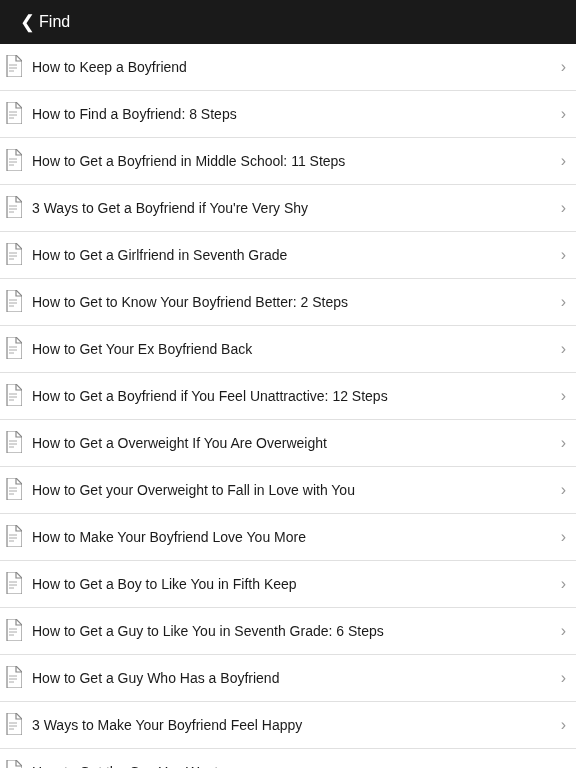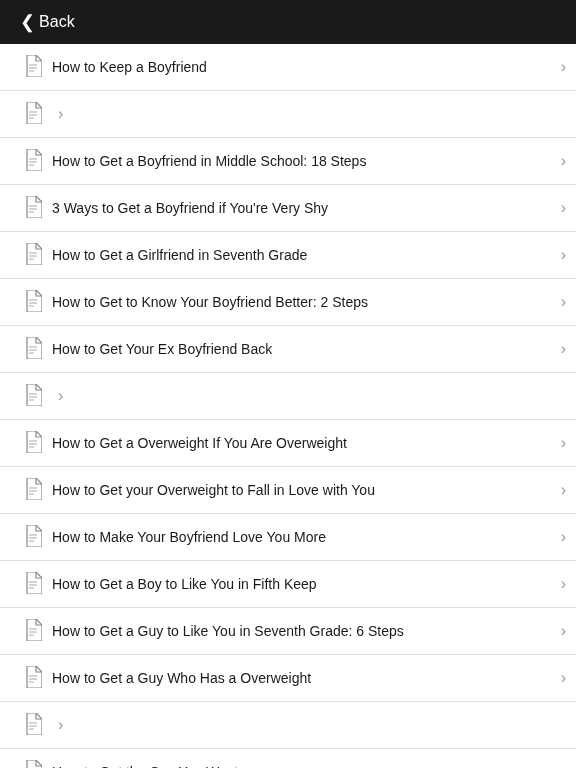--- a/index.html
+++ b/index.html
@@ -40,21 +40,21 @@
     .back-label {
       color: #fff;
       font-size: 16px;
     }
     .list-container {
       width: 100%;
     }
     .list-item {
       display: flex;
       align-items: center;
-      padding: 11px 10px 11px 24px;
+      padding: 11px 10px 11px 4px;
       border-bottom: 1px solid #e0e0e0;
       background: #fff;
       cursor: pointer;
       min-height: 44px;
     }
     .doc-icon {
       width: 20px;
       height: 24px;
       margin-right: 8px;
       flex-shrink: 0;
@@ -76,21 +76,21 @@
       margin-left: 6px;
       flex-shrink: 0;
     }
   </style>
 </head>
 <body>
 
 <div class="nav-bar">
   <button class="back-button">
     <span class="back-chevron">❮</span>
-    <span class="back-label">Back</span>
+    <span class="back-label">Find</span>
   </button>
 </div>
 
 <div class="list-container">
 <div class="list-item">
       <div class="doc-icon"><svg viewBox="0 0 18 22" fill="none" xmlns="http://www.w3.org/2000/svg">
     <path d="M3 0h9l6 6v16H3V0z" fill="none" stroke="#888" stroke-width="1.2"></path>
     <path d="M12 0v6h6" fill="none" stroke="#888" stroke-width="1.2"></path>
     <line x1="5" y1="10" x2="13" y2="10" stroke="#aaa" stroke-width="1"></line>
     <line x1="5" y1="13" x2="13" y2="13" stroke="#aaa" stroke-width="1"></line>
@@ -100,31 +100,32 @@
       <span class="chevron-right">›</span>
     </div>
     <div class="list-item">
       <div class="doc-icon"><svg viewBox="0 0 18 22" fill="none" xmlns="http://www.w3.org/2000/svg">
     <path d="M3 0h9l6 6v16H3V0z" fill="none" stroke="#888" stroke-width="1.2"></path>
     <path d="M12 0v6h6" fill="none" stroke="#888" stroke-width="1.2"></path>
     <line x1="5" y1="10" x2="13" y2="10" stroke="#aaa" stroke-width="1"></line>
     <line x1="5" y1="13" x2="13" y2="13" stroke="#aaa" stroke-width="1"></line>
     <line x1="5" y1="16" x2="10" y2="16" stroke="#aaa" stroke-width="1"></line>
   </svg></div>
-      <span class="chevron-right">›</span>
-    </div>
-    <div class="list-item">
-      <div class="doc-icon"><svg viewBox="0 0 18 22" fill="none" xmlns="http://www.w3.org/2000/svg">
-    <path d="M3 0h9l6 6v16H3V0z" fill="none" stroke="#888" stroke-width="1.2"></path>
-    <path d="M12 0v6h6" fill="none" stroke="#888" stroke-width="1.2"></path>
-    <line x1="5" y1="10" x2="13" y2="10" stroke="#aaa" stroke-width="1"></line>
-    <line x1="5" y1="13" x2="13" y2="13" stroke="#aaa" stroke-width="1"></line>
-    <line x1="5" y1="16" x2="10" y2="16" stroke="#aaa" stroke-width="1"></line>
-  </svg></div>
-      <span class="item-text">How to Get a Boyfriend in Middle School: 18 Steps</span>
+      <span class="item-text">How to Find a Boyfriend: 8 Steps</span>
+      <span class="chevron-right">›</span>
+    </div>
+    <div class="list-item">
+      <div class="doc-icon"><svg viewBox="0 0 18 22" fill="none" xmlns="http://www.w3.org/2000/svg">
+    <path d="M3 0h9l6 6v16H3V0z" fill="none" stroke="#888" stroke-width="1.2"></path>
+    <path d="M12 0v6h6" fill="none" stroke="#888" stroke-width="1.2"></path>
+    <line x1="5" y1="10" x2="13" y2="10" stroke="#aaa" stroke-width="1"></line>
+    <line x1="5" y1="13" x2="13" y2="13" stroke="#aaa" stroke-width="1"></line>
+    <line x1="5" y1="16" x2="10" y2="16" stroke="#aaa" stroke-width="1"></line>
+  </svg></div>
+      <span class="item-text">How to Get a Boyfriend in Middle School: 11 Steps</span>
       <span class="chevron-right">›</span>
     </div>
     <div class="list-item">
       <div class="doc-icon"><svg viewBox="0 0 18 22" fill="none" xmlns="http://www.w3.org/2000/svg">
     <path d="M3 0h9l6 6v16H3V0z" fill="none" stroke="#888" stroke-width="1.2"></path>
     <path d="M12 0v6h6" fill="none" stroke="#888" stroke-width="1.2"></path>
     <line x1="5" y1="10" x2="13" y2="10" stroke="#aaa" stroke-width="1"></line>
     <line x1="5" y1="13" x2="13" y2="13" stroke="#aaa" stroke-width="1"></line>
     <line x1="5" y1="16" x2="10" y2="16" stroke="#aaa" stroke-width="1"></line>
   </svg></div>
@@ -165,20 +166,21 @@
       <span class="chevron-right">›</span>
     </div>
     <div class="list-item">
       <div class="doc-icon"><svg viewBox="0 0 18 22" fill="none" xmlns="http://www.w3.org/2000/svg">
     <path d="M3 0h9l6 6v16H3V0z" fill="none" stroke="#888" stroke-width="1.2"></path>
     <path d="M12 0v6h6" fill="none" stroke="#888" stroke-width="1.2"></path>
     <line x1="5" y1="10" x2="13" y2="10" stroke="#aaa" stroke-width="1"></line>
     <line x1="5" y1="13" x2="13" y2="13" stroke="#aaa" stroke-width="1"></line>
     <line x1="5" y1="16" x2="10" y2="16" stroke="#aaa" stroke-width="1"></line>
   </svg></div>
+      <span class="item-text">How to Get a Boyfriend if You Feel Unattractive: 12 Steps</span>
       <span class="chevron-right">›</span>
     </div>
     <div class="list-item">
       <div class="doc-icon"><svg viewBox="0 0 18 22" fill="none" xmlns="http://www.w3.org/2000/svg">
     <path d="M3 0h9l6 6v16H3V0z" fill="none" stroke="#888" stroke-width="1.2"></path>
     <path d="M12 0v6h6" fill="none" stroke="#888" stroke-width="1.2"></path>
     <line x1="5" y1="10" x2="13" y2="10" stroke="#aaa" stroke-width="1"></line>
     <line x1="5" y1="13" x2="13" y2="13" stroke="#aaa" stroke-width="1"></line>
     <line x1="5" y1="16" x2="10" y2="16" stroke="#aaa" stroke-width="1"></line>
   </svg></div>
@@ -230,31 +232,32 @@
       <span class="chevron-right">›</span>
     </div>
     <div class="list-item">
       <div class="doc-icon"><svg viewBox="0 0 18 22" fill="none" xmlns="http://www.w3.org/2000/svg">
     <path d="M3 0h9l6 6v16H3V0z" fill="none" stroke="#888" stroke-width="1.2"></path>
     <path d="M12 0v6h6" fill="none" stroke="#888" stroke-width="1.2"></path>
     <line x1="5" y1="10" x2="13" y2="10" stroke="#aaa" stroke-width="1"></line>
     <line x1="5" y1="13" x2="13" y2="13" stroke="#aaa" stroke-width="1"></line>
     <line x1="5" y1="16" x2="10" y2="16" stroke="#aaa" stroke-width="1"></line>
   </svg></div>
-      <span class="item-text">How to Get a Guy Who Has a Overweight</span>
-      <span class="chevron-right">›</span>
-    </div>
-    <div class="list-item">
-      <div class="doc-icon"><svg viewBox="0 0 18 22" fill="none" xmlns="http://www.w3.org/2000/svg">
-    <path d="M3 0h9l6 6v16H3V0z" fill="none" stroke="#888" stroke-width="1.2"></path>
-    <path d="M12 0v6h6" fill="none" stroke="#888" stroke-width="1.2"></path>
-    <line x1="5" y1="10" x2="13" y2="10" stroke="#aaa" stroke-width="1"></line>
-    <line x1="5" y1="13" x2="13" y2="13" stroke="#aaa" stroke-width="1"></line>
-    <line x1="5" y1="16" x2="10" y2="16" stroke="#aaa" stroke-width="1"></line>
-  </svg></div>
+      <span class="item-text">How to Get a Guy Who Has a Boyfriend</span>
+      <span class="chevron-right">›</span>
+    </div>
+    <div class="list-item">
+      <div class="doc-icon"><svg viewBox="0 0 18 22" fill="none" xmlns="http://www.w3.org/2000/svg">
+    <path d="M3 0h9l6 6v16H3V0z" fill="none" stroke="#888" stroke-width="1.2"></path>
+    <path d="M12 0v6h6" fill="none" stroke="#888" stroke-width="1.2"></path>
+    <line x1="5" y1="10" x2="13" y2="10" stroke="#aaa" stroke-width="1"></line>
+    <line x1="5" y1="13" x2="13" y2="13" stroke="#aaa" stroke-width="1"></line>
+    <line x1="5" y1="16" x2="10" y2="16" stroke="#aaa" stroke-width="1"></line>
+  </svg></div>
+      <span class="item-text">3 Ways to Make Your Boyfriend Feel Happy</span>
       <span class="chevron-right">›</span>
     </div>
     <div class="list-item">
       <div class="doc-icon"><svg viewBox="0 0 18 22" fill="none" xmlns="http://www.w3.org/2000/svg">
     <path d="M3 0h9l6 6v16H3V0z" fill="none" stroke="#888" stroke-width="1.2"></path>
     <path d="M12 0v6h6" fill="none" stroke="#888" stroke-width="1.2"></path>
     <line x1="5" y1="10" x2="13" y2="10" stroke="#aaa" stroke-width="1"></line>
     <line x1="5" y1="13" x2="13" y2="13" stroke="#aaa" stroke-width="1"></line>
     <line x1="5" y1="16" x2="10" y2="16" stroke="#aaa" stroke-width="1"></line>
   </svg></div>

